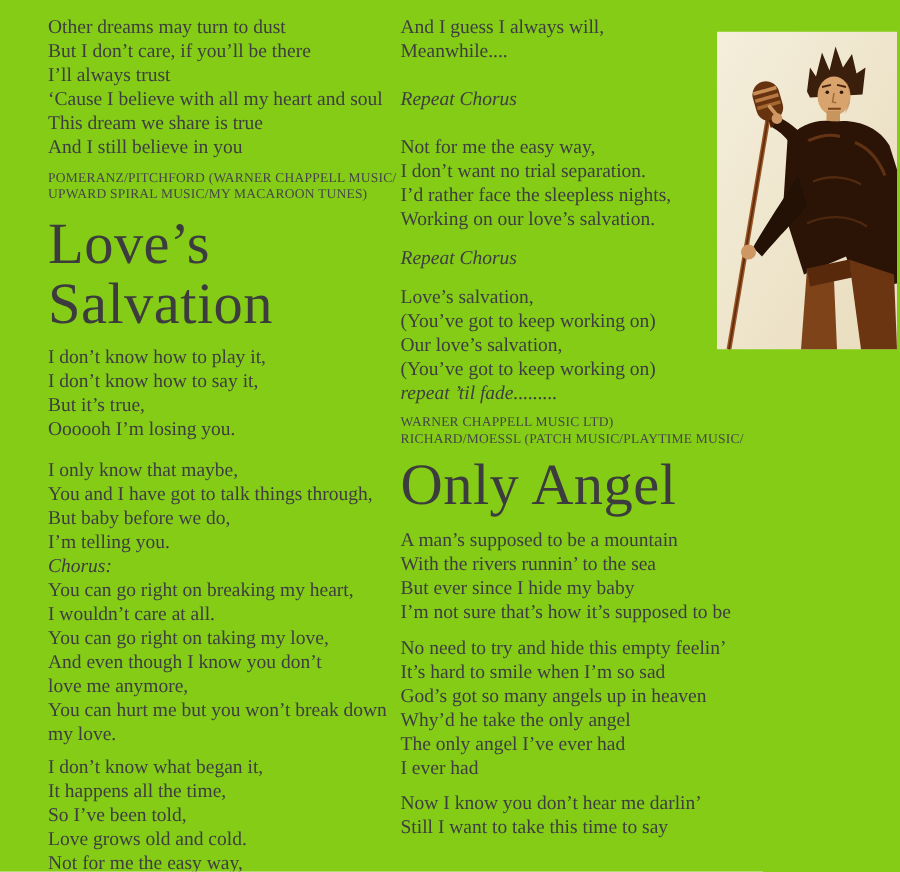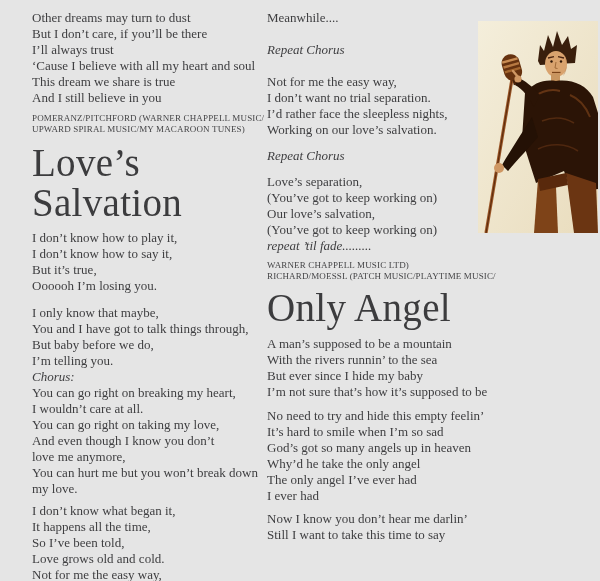--- a/index.html
+++ b/index.html
@@ -3,21 +3,21 @@
 <meta charset="utf-8">
 <style>
   html,body { margin:0; padding:0; }
   body {
     width:600px; height:581px;
     background:#fbfbf8;
     font-family:"Liberation Serif","DejaVu Serif",serif;
     color:#3e3e40;
     overflow:hidden;
   }
-  .page { position:relative; width:600px; height:581px; background:#e5e5e5; }
+  .page { position:relative; width:600px; height:581px; background:#84cc16; }
 
   .col { position:absolute; top:0; padding-top:10px; font-size:13px; line-height:16px; }
   .col1 { left:32px; width:232px; }
   .col2 { left:267px; width:216px; }
 
   .line { white-space:nowrap; }
   .stanza { margin:0; }
   .it { font-style:italic; }
 
   .credits { font-size:9px; line-height:11px; letter-spacing:0.15px; color:#454547; }
@@ -80,32 +80,33 @@
         <div class="line">It happens all the time,</div>
         <div class="line">So I’ve been told,</div>
         <div class="line">Love grows old and cold.</div>
         <div class="line">Not for me the easy way,</div>
         <div class="line">I love you then and now I love you still,</div>
       </div>
   </div>
 
   <div class="col col2">
     <div class="stanza">
+        <div class="line">And I guess I always will,</div>
         <div class="line">Meanwhile....</div>
       </div>
     <div class="line it m16">Repeat Chorus</div>
     <div class="stanza m16">
         <div class="line">Not for me the easy way,</div>
         <div class="line">I don’t want no trial separation.</div>
         <div class="line">I’d rather face the sleepless nights,</div>
         <div class="line">Working on our love’s salvation.</div>
       </div>
     <div class="line it m10">Repeat Chorus</div>
     <div class="stanza m10">
-        <div class="line">Love’s separation,</div>
+        <div class="line">Love’s salvation,</div>
         <div class="line">(You’ve got to keep working on)</div>
         <div class="line">Our love’s salvation,</div>
         <div class="line">(You’ve got to keep working on)</div>
       </div>
     <div class="line it">repeat ’til fade.........</div>
     <div class="credits m6">
         <div class="line">WARNER CHAPPELL MUSIC LTD)</div>
         <div class="line">RICHARD/MOESSL (PATCH MUSIC/PLAYTIME MUSIC/</div>
       </div>
     <div class="song-title m6">Only Angel</div>

